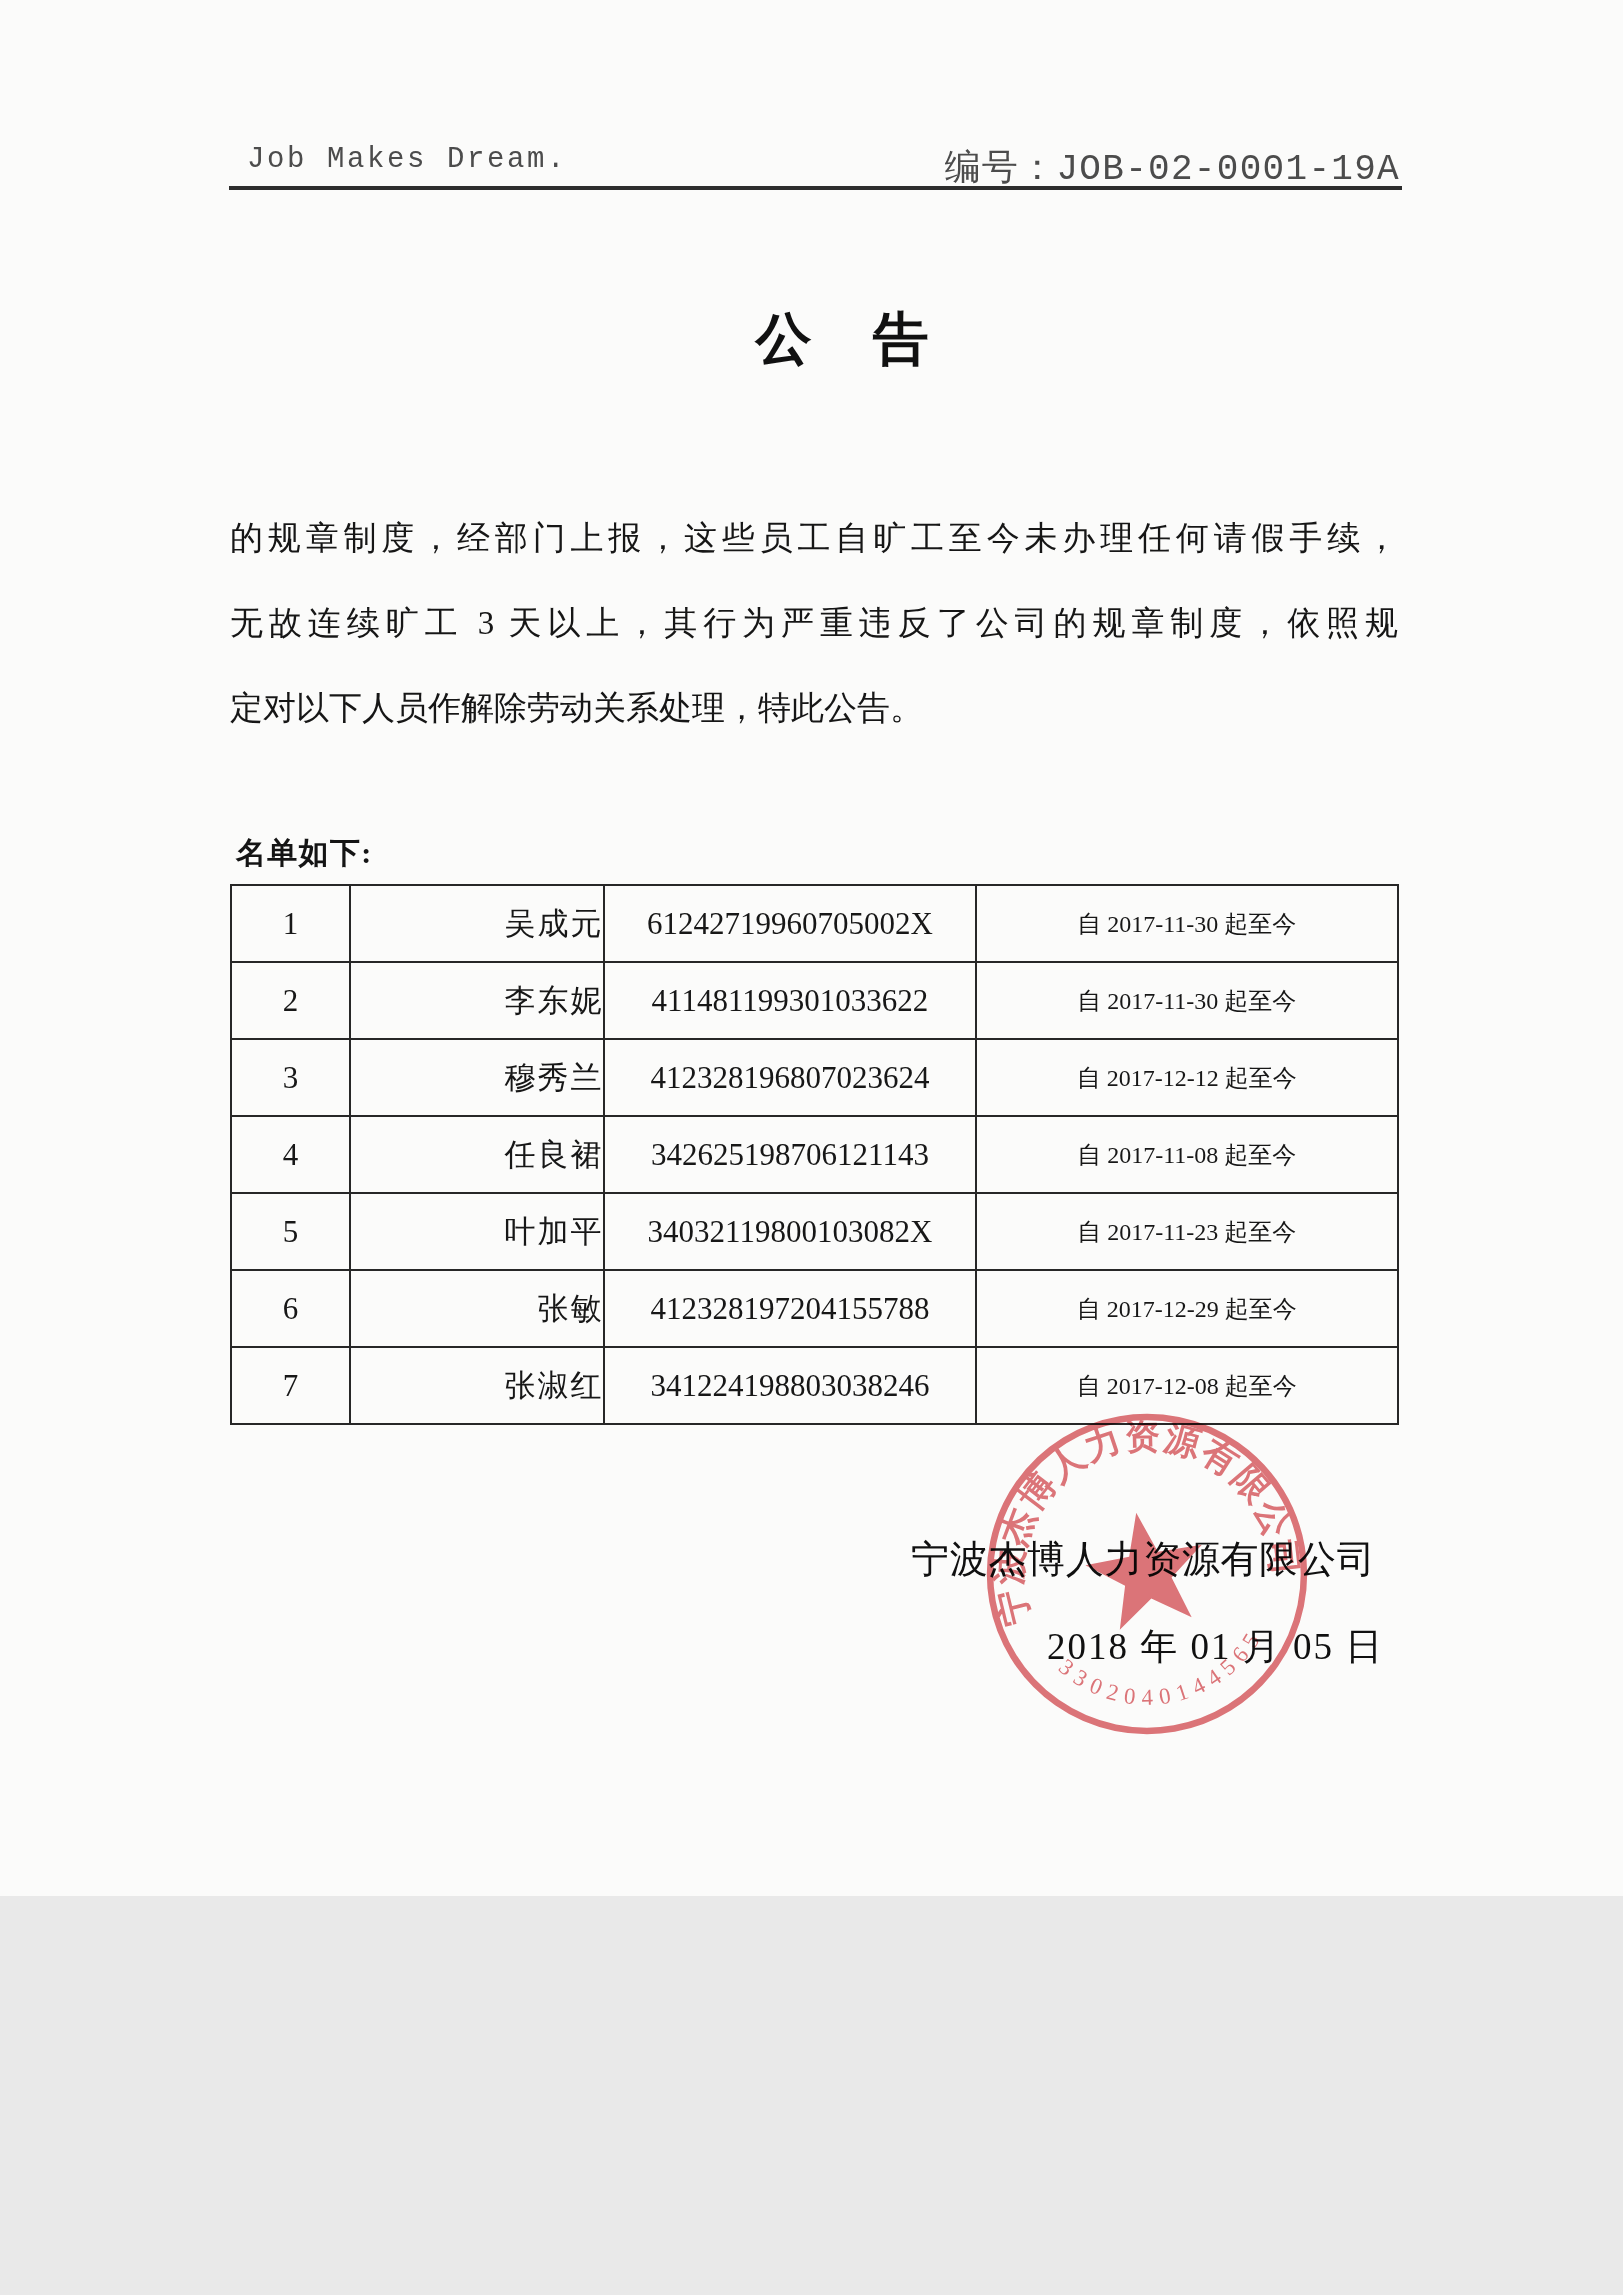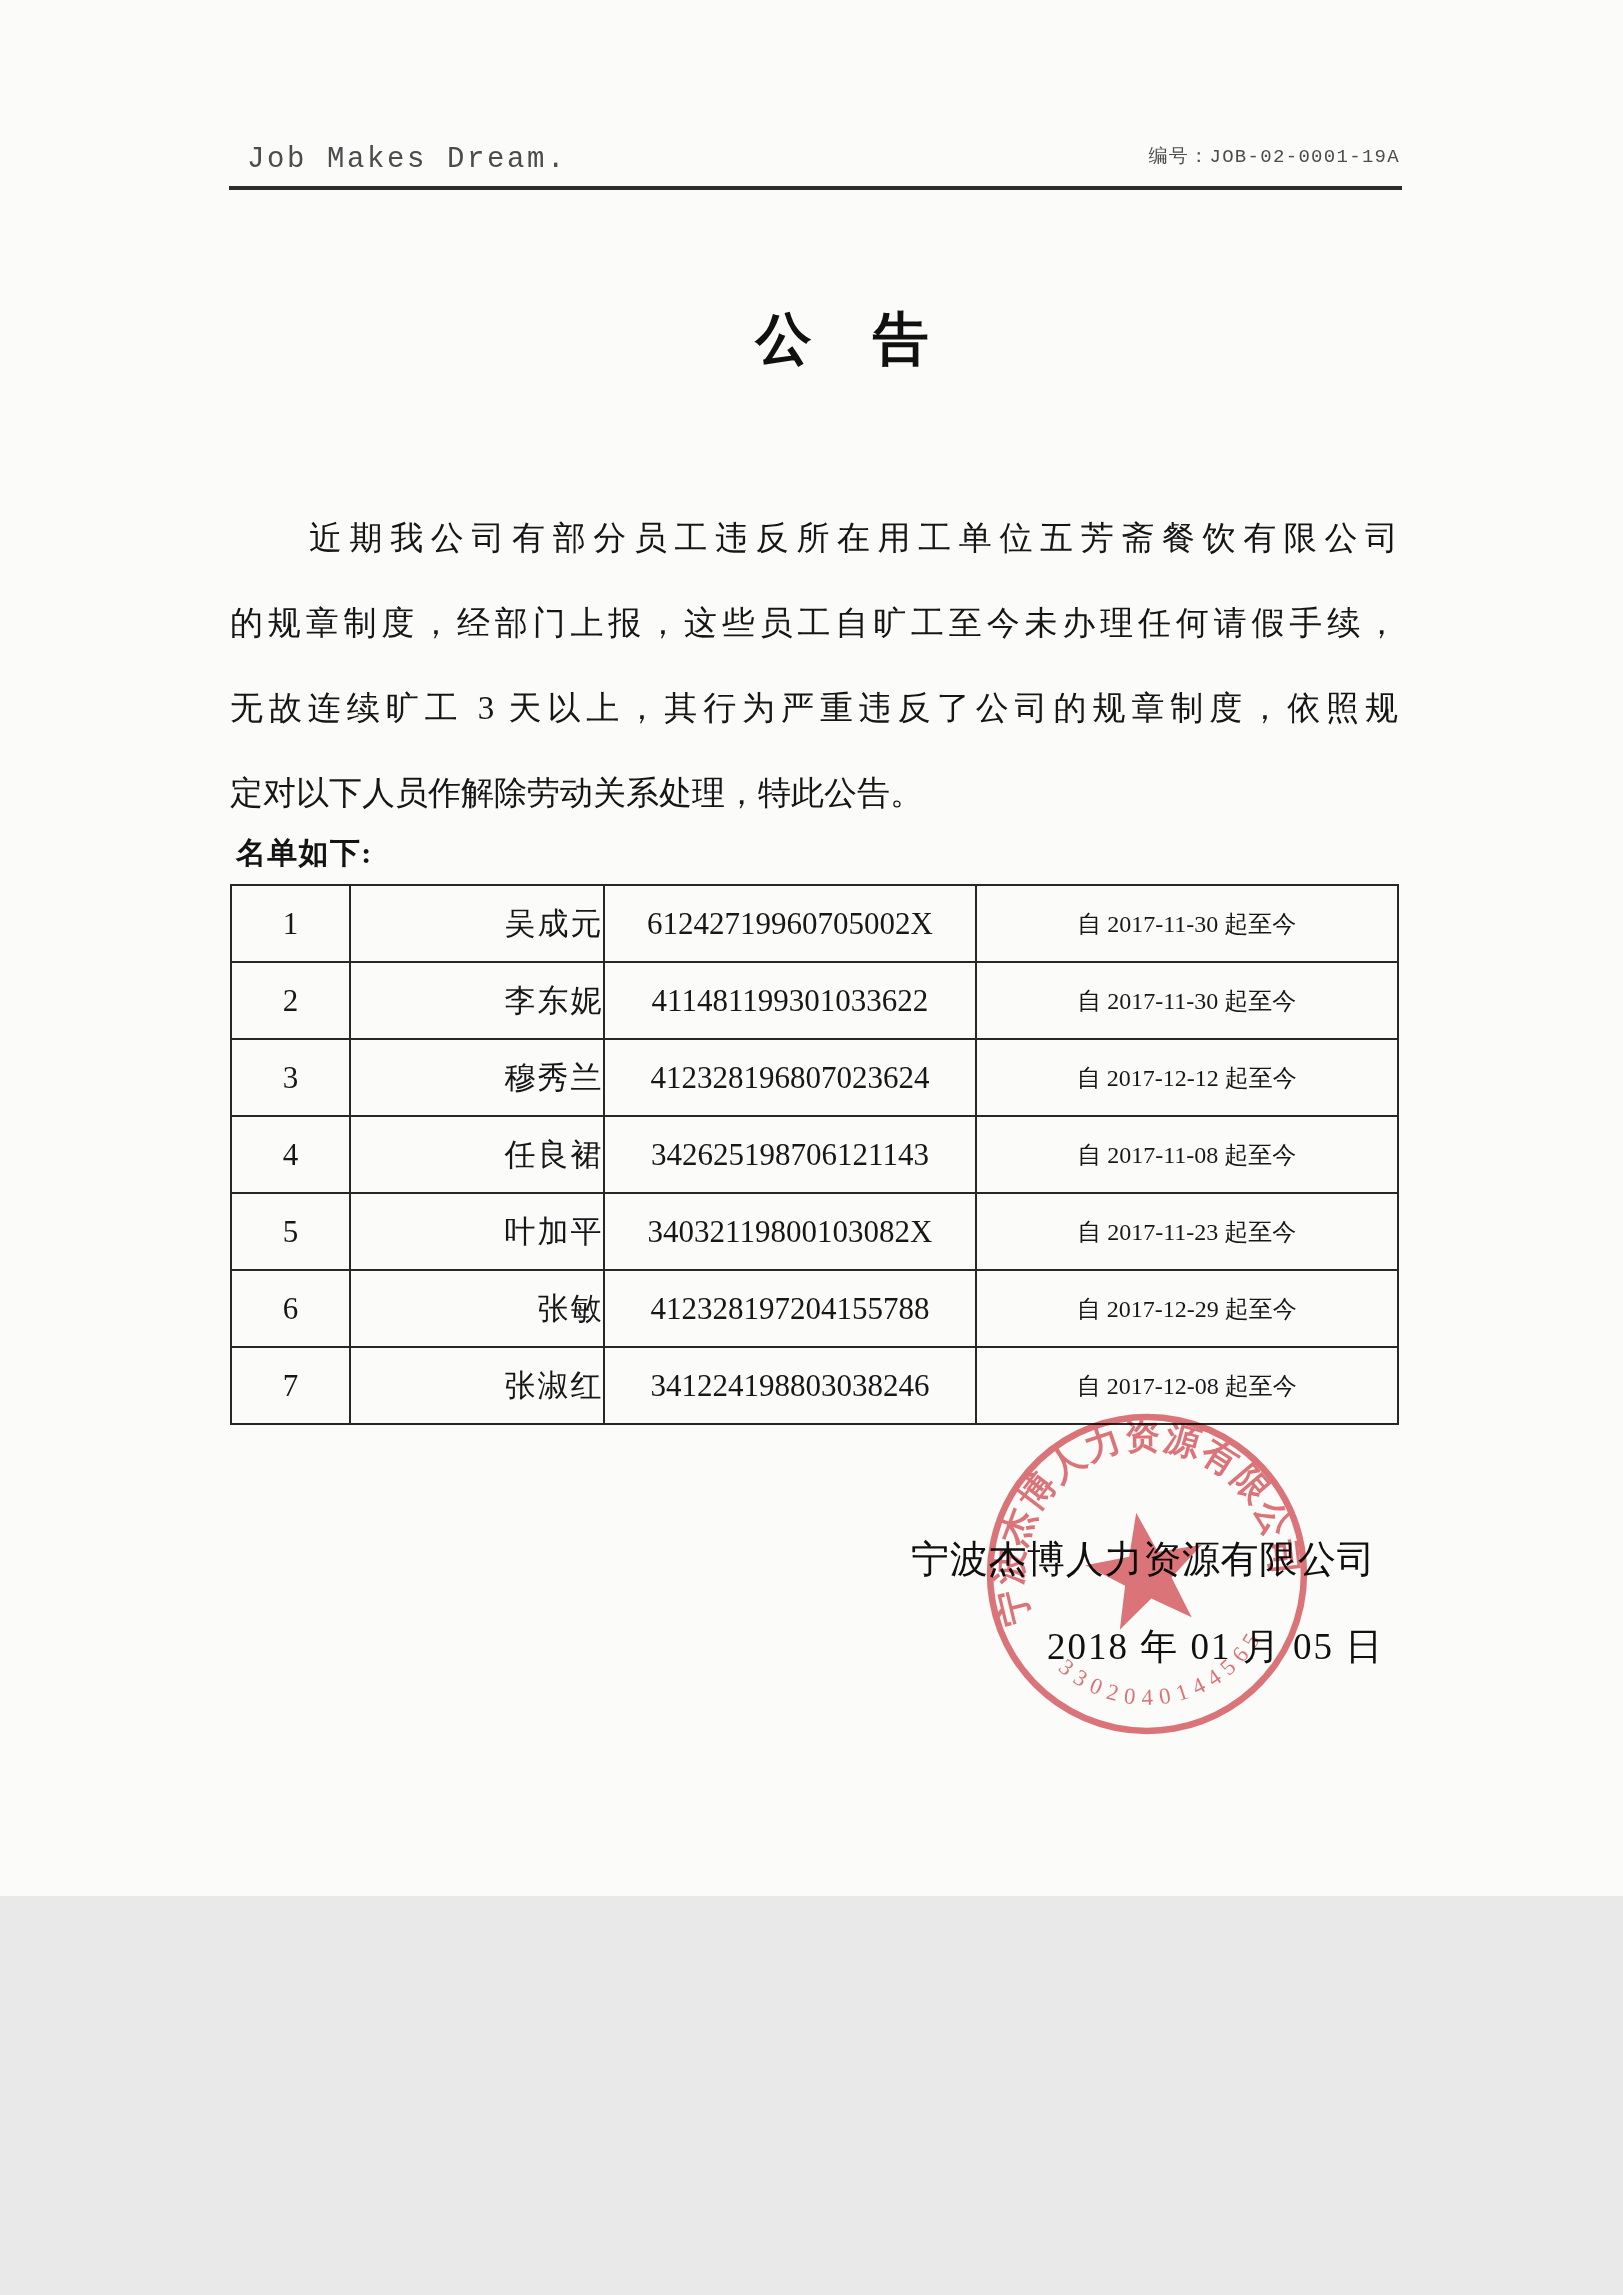--- a/index.html
+++ b/index.html
@@ -10,21 +10,21 @@
   }
   
   .hdr-slogan {
     position:absolute; top:143px; left:247px;
     font-family:"Liberation Mono","DejaVu Sans Mono",monospace;
     font-size:29px; letter-spacing:2.6px; color:#4c4c4c;
   }
   .hdr-docno {
     position:absolute; top:143px; right:223px;
     font-family:"Liberation Mono","DejaVu Sans Mono",monospace;
-    font-size:19px; letter-spacing:1.3px; color:#4c4c4c;
+    font-size:36px; letter-spacing:1.3px; color:#4c4c4c;
   }
   .hdr-rule {
     position:absolute; top:186px; left:229px; width:1173px; height:3.9px;
     background:#2d2d2d;
   }
   
   .title {
     position:absolute; top:302px; left:0; width:100%; margin:0;
     text-align:center; font-size:56px; font-weight:bold; color:#111;
     letter-spacing:2.6px;
@@ -95,21 +95,20 @@
 
 <div class="page">
 
   <div class="hdr-slogan">Job Makes Dream.</div>
   <div class="hdr-docno">编号：JOB-02-0001-19A</div>
   <div class="hdr-rule"></div>
 
   <h1 class="title">公　告</h1>
 
   <div class="body-text">
-    <div class="bl just indent">近期我公司有部分员工违反所在用工单位五芳斋餐饮有限公司</div>
     <div class="bl just">的规章制度，经部门上报，这些员工自旷工至今未办理任何请假手续，</div>
     <div class="bl just">无故连续旷工 3 天以上，其行为严重违反了公司的规章制度，依照规</div>
     <div class="bl">定对以下人员作解除劳动关系处理，特此公告。</div>
   </div>
 
   <div class="list-label">名单如下:</div>
 
   <table class="roster">
     <colgroup>
       <col style="width:10.2%">

